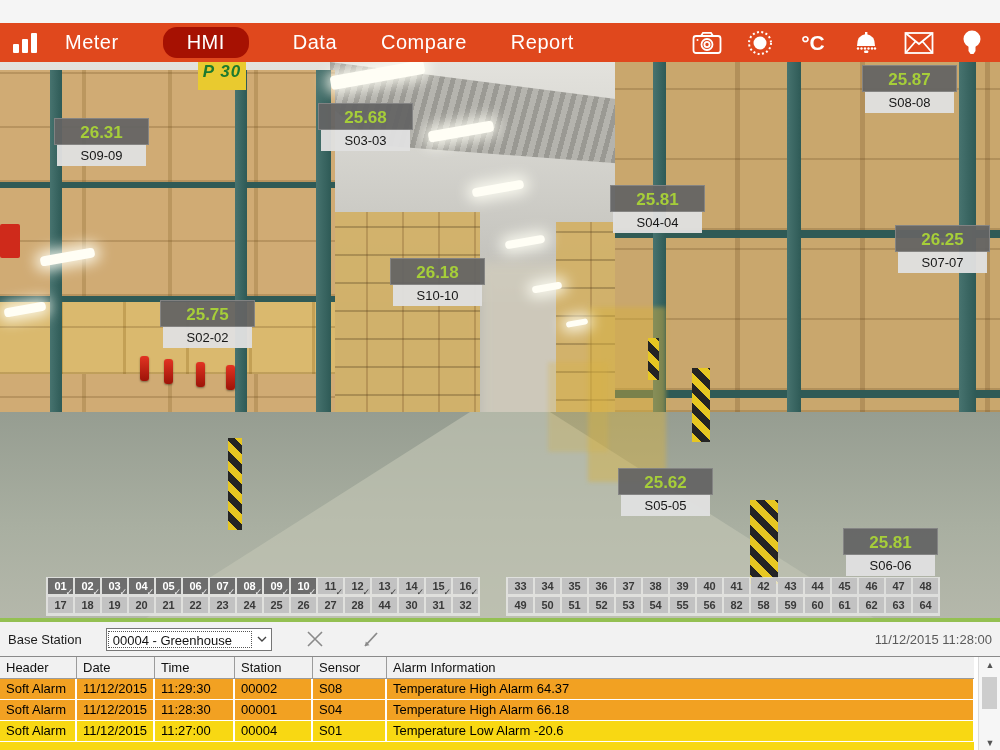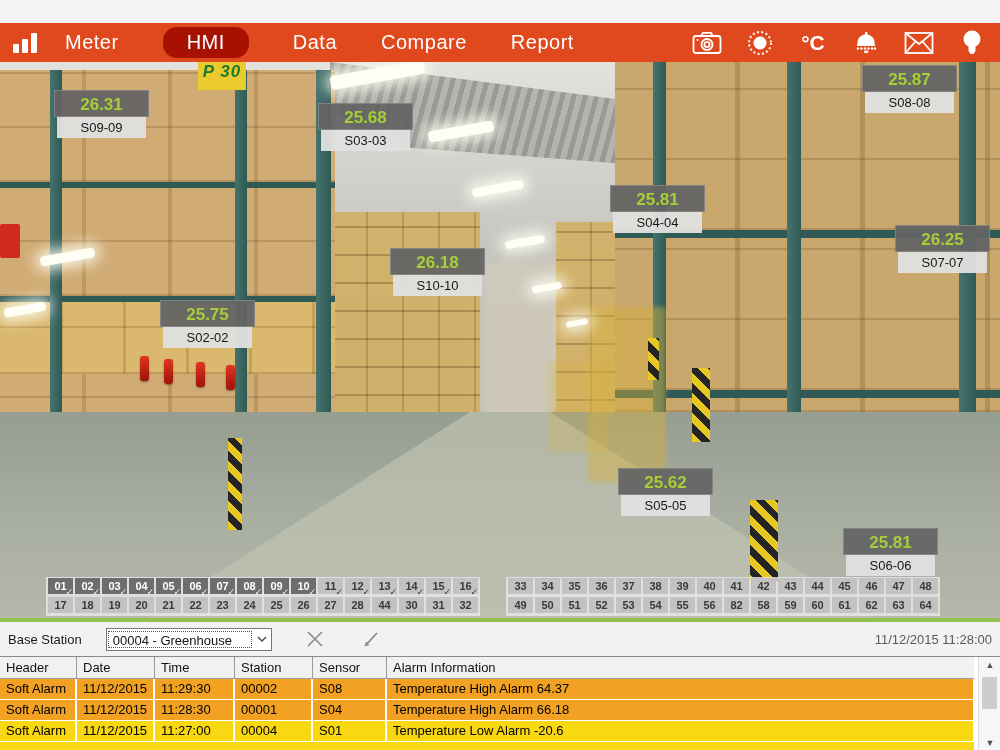--- a/index.html
+++ b/index.html
@@ -228,40 +228,40 @@
     <div class="decor extinguisher" style="left:226px;top:303px;"></div>
     <div class="decor hazard" style="left:228px;top:376px;width:14px;height:92px;"></div>
     <div class="decor hazard" style="left:692px;top:306px;width:18px;height:74px;"></div>
     <div class="decor hazard" style="left:750px;top:438px;width:28px;height:84px;"></div>
     <div class="decor hazard" style="left:648px;top:276px;width:11px;height:42px;"></div>
 
     <div class="decor green-line"></div>
 
     <div id="sensor-layer" style="position:absolute;left:0;top:0;width:100%;height:100%;">
         <div class="sensor" style="left: 54px; top: 28px; width: 95px;">
-          <div class="val" style="color: rgb(166, 206, 57);">26.31</div>
+          <div class="val" style="color: rgb(166, 206, 57); margin-top: 28px;">26.31</div>
           <div class="lab">S09-09</div>
         </div>
         <div class="sensor" style="left: 318px; top: 41px; width: 95px;">
           <div class="val" style="color: rgb(166, 206, 57);">25.68</div>
           <div class="lab">S03-03</div>
         </div>
         <div class="sensor" style="left: 862px; top: 3px; width: 95px;">
           <div class="val" style="color: rgb(166, 206, 57);">25.87</div>
           <div class="lab">S08-08</div>
         </div>
         <div class="sensor" style="left: 610px; top: 123px; width: 95px;">
           <div class="val" style="color: rgb(166, 206, 57);">25.81</div>
           <div class="lab">S04-04</div>
         </div>
         <div class="sensor" style="left: 895px; top: 163px; width: 95px;">
           <div class="val" style="color: rgb(166, 206, 57);">26.25</div>
           <div class="lab">S07-07</div>
         </div>
-        <div class="sensor" style="left: 390px; top: 186px; width: 95px;">
+        <div class="sensor" style="left: 390px; top: 196px; width: 95px;">
           <div class="val" style="color: rgb(166, 206, 57);">26.18</div>
           <div class="lab">S10-10</div>
         </div>
         <div class="sensor" style="left: 160px; top: 238px; width: 95px;">
           <div class="val" style="color: rgb(166, 206, 57);">25.75</div>
           <div class="lab">S02-02</div>
         </div>
         <div class="sensor" style="left: 618px; top: 406px; width: 95px;">
           <div class="val" style="color: rgb(166, 206, 57);">25.62</div>
           <div class="lab">S05-05</div>

